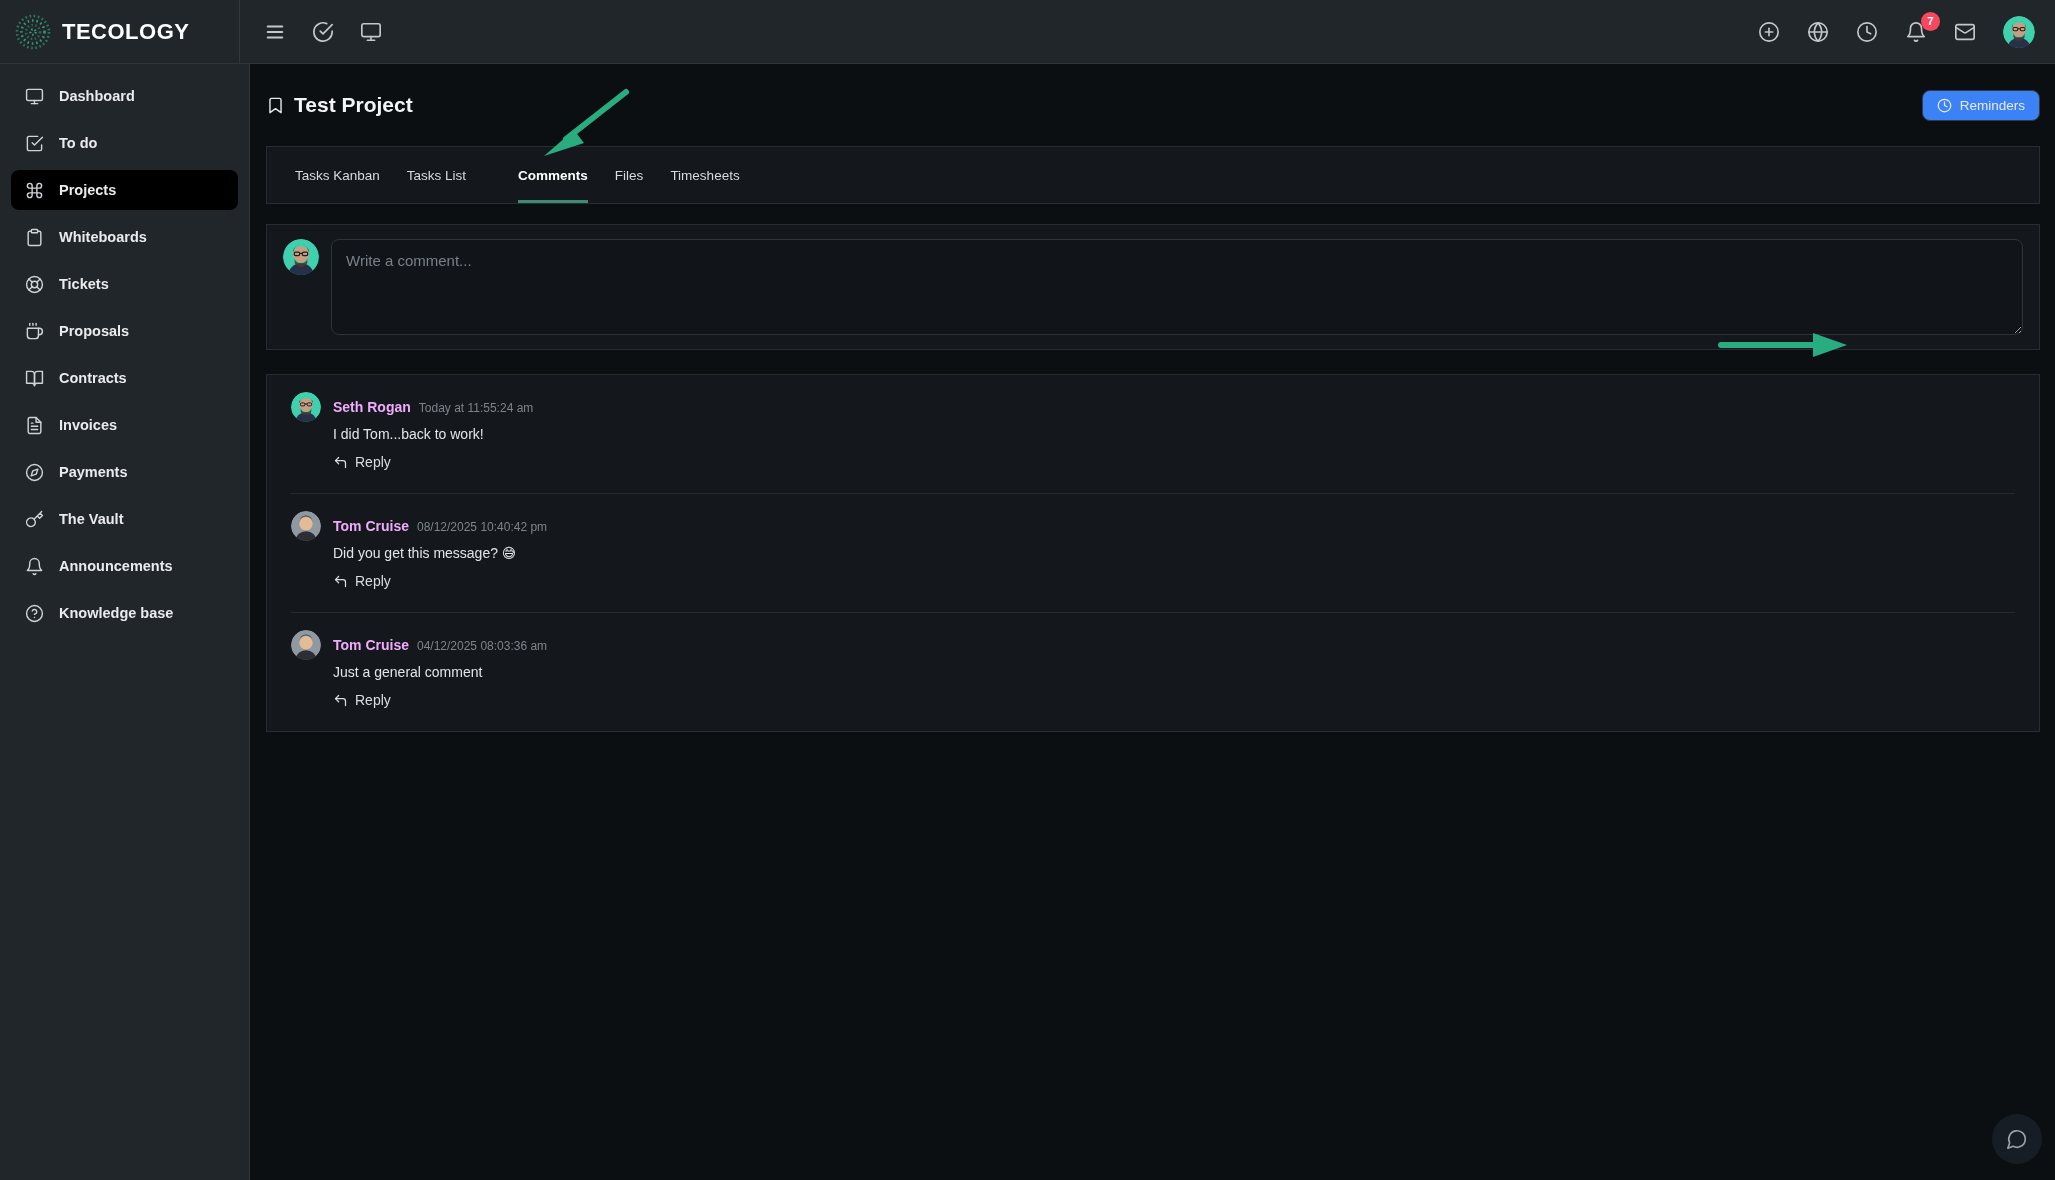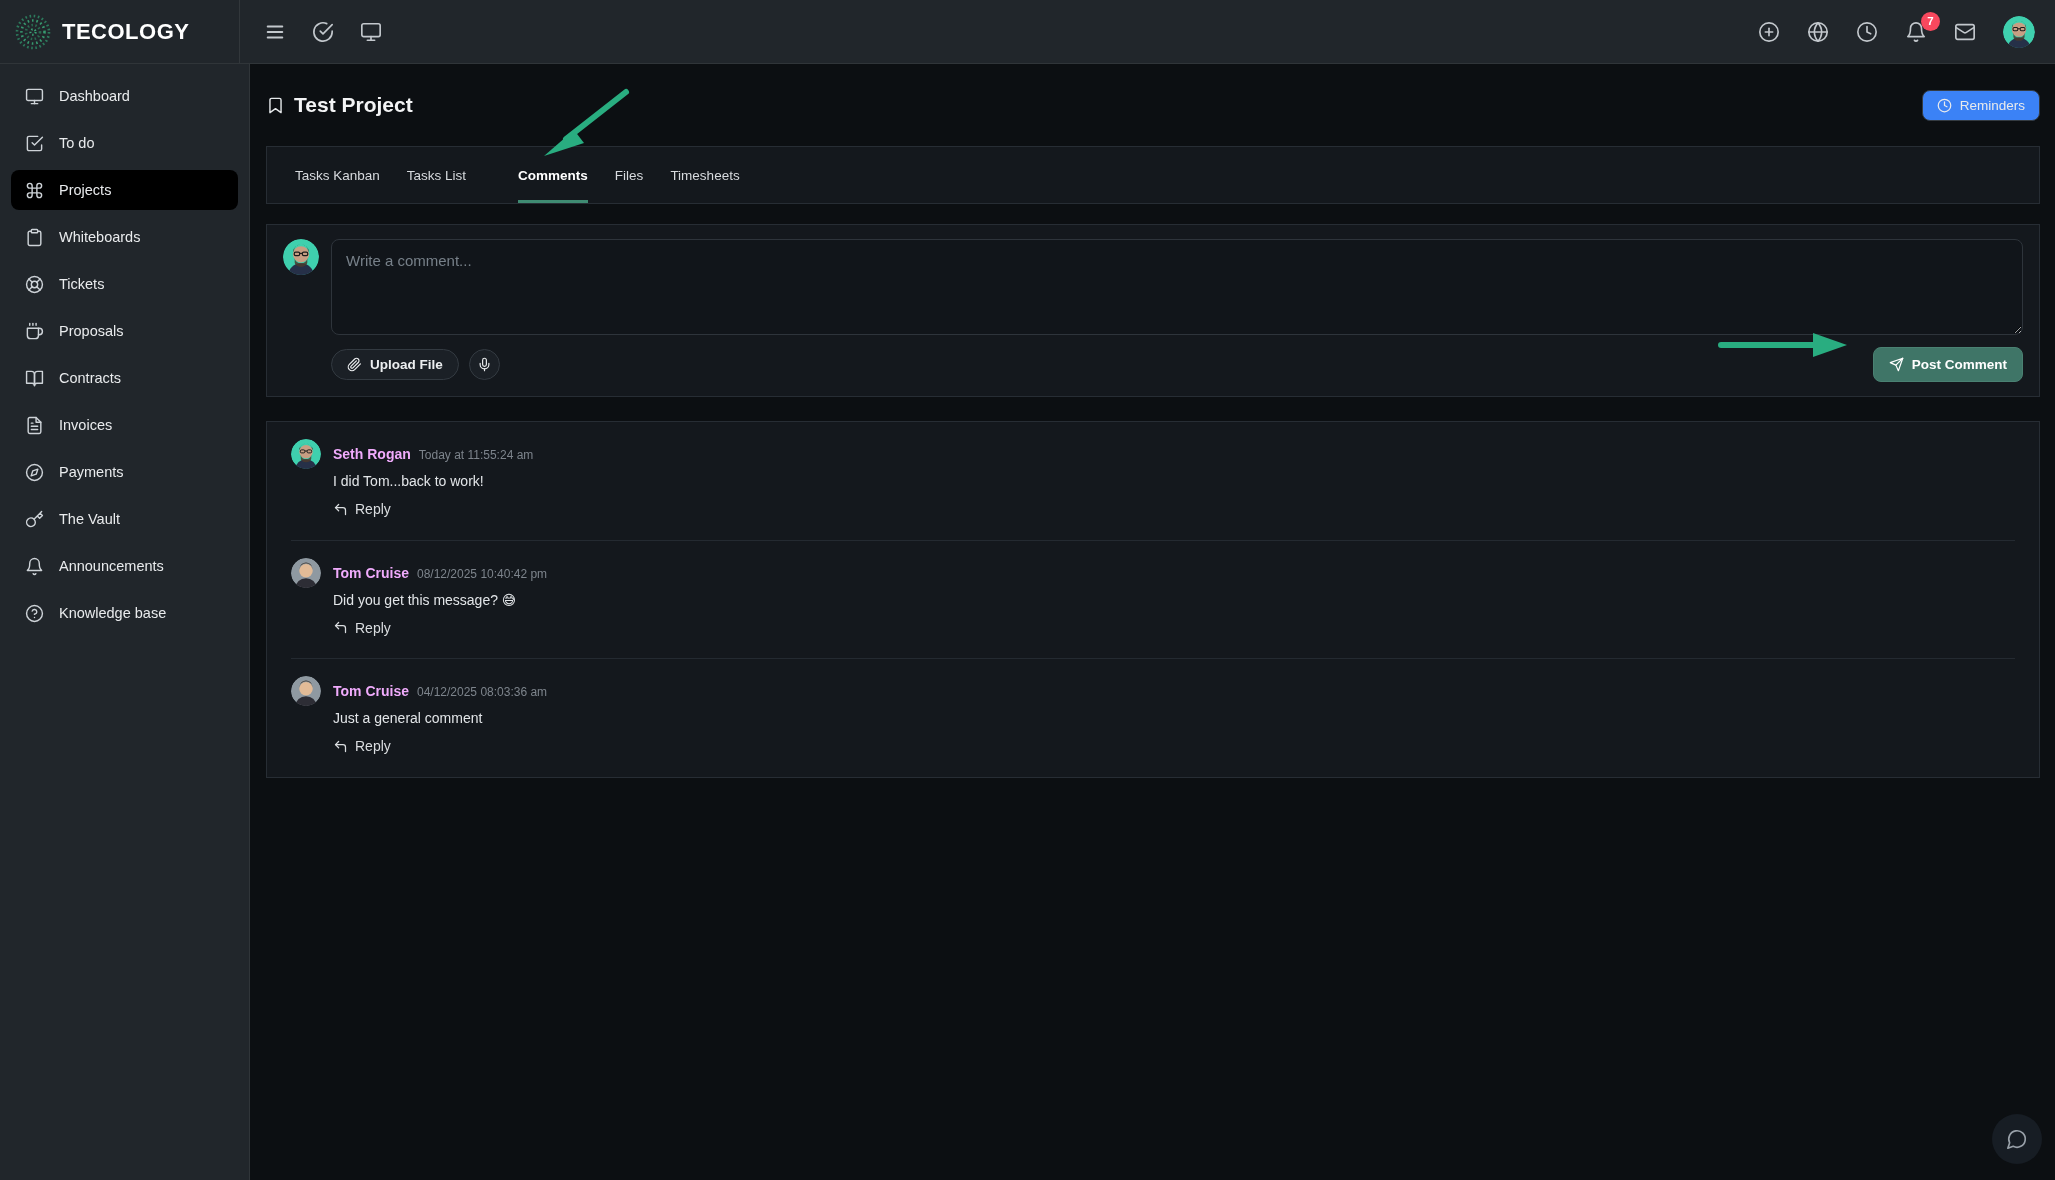--- a/index.html
+++ b/index.html
@@ -17,21 +17,21 @@
   .bell-wrap { position:relative; }
   .badge { position:absolute; top:-9px; right:-13px; min-width:19px; height:19px; padding:0 5px; background:#f8485e; color:#fff; border-radius:10px; font-size:11.5px; font-weight:700; display:flex; align-items:center; justify-content:center; }
   .avatar { border-radius:50%; overflow:hidden; flex:0 0 auto; display:block; }
 
   
   .sidebar { position:absolute; top:64px; left:0; width:250px; bottom:0; background:#21262b; border-right:1px solid rgba(255,255,255,.07); padding-top:12px; }
   .side-item { height:40px; margin:0 11px 7px 11px; border-radius:8px; display:flex; align-items:center; gap:15px; padding-left:14px; cursor:pointer; }
   .side-item.active { background:#000000; }
   .side-item .icon { width:19px; height:19px; color:#ced3d8; display:inline-flex; }
   .side-item .icon svg { width:100%; height:100%; }
-  .side-item .label { font-size:14.5px; font-weight:400; color:#e9ebed; }
+  .side-item .label { font-size:14.5px; font-weight:700; color:#e9ebed; }
 
   
   .main { position:absolute; left:250px; top:64px; right:0; bottom:0; background:#0c0f12; }
   .page-header { display:flex; align-items:center; margin:24px 15px 0 16px; height:34px; }
   .title-wrap { display:flex; align-items:center; gap:9px; }
   .title-wrap .icon { width:19px; height:19px; color:#e4e7e9; display:inline-flex; }
   .title-wrap .icon svg{ width:100%; height:100%; }
   .page-title { font-size:21px; font-weight:700; color:#f3f4f5; }
   .reminders-btn { margin-left:auto; height:31px; padding:0 14px; background:#3b82f6; border:1px solid #343b42; border-radius:8px; display:flex; align-items:center; gap:8px; font-size:13.5px; font-weight:400; color:#e8eaec; cursor:pointer; }
   .reminders-btn .icon { width:15px; height:15px; display:inline-flex; color:#e8eaec; }
@@ -60,21 +60,21 @@
 
   
   .comments-card { margin-top:24px; padding:0 24px; }
   .comment { padding:17px 0 19px 0; }
   .comment + .comment { border-top:1px solid #242a31; }
   .c-head { display:flex; align-items:center; gap:12px; }
   .c-meta { display:flex; align-items:baseline; gap:8px; }
   .c-author { font-size:14px; font-weight:700; color:#f0abfc; }
   .c-time { font-size:12px; color:#7d848c; }
   .c-body { margin:4px 0 0 42px; font-size:14px; color:#e2e5e8; }
-  .c-reply { margin:12px 0 0 42px; display:inline-flex; align-items:center; gap:7px; font-size:14px; color:#dadde0; cursor:pointer; }
+  .c-reply { margin:12px 0 0 42px; display:inline-flex; align-items:flex-end; gap:7px; font-size:14px; color:#dadde0; cursor:pointer; }
   .c-reply .icon { width:15px; height:15px; display:inline-flex; color:#dadde0; }
   .c-reply .icon svg { width:100%; height:100%; }
 
   
   .arrow-overlay { position:absolute; pointer-events:none; z-index:9; }
   .chat-fab { position:absolute; right:13px; bottom:16px; width:50px; height:50px; border-radius:50%; background:#171d24; display:flex; align-items:center; justify-content:center; cursor:pointer; z-index:8; }
   .chat-fab .icon { width:22px; height:22px; color:#99a1a9; display:inline-flex; }
   .chat-fab .icon svg { width:100%; height:100%; }
 </style>
 </head>
@@ -400,45 +400,20 @@
       <div class="tab">Files</div>
       <div class="tab">Timesheets</div>
     </div>
 
     <div class="card composer-card">
       <div class="composer-row1">
         <svg class="avatar" width="36" height="36" viewBox="0 0 40 40">
             <use href="#av-seth"></use>
           </svg>
         <textarea class="composer-textarea" placeholder="Write a comment..." style=""></textarea>
-      </div>
-      <div class="composer-row2">
-        <button class="pill-btn">
-          <span class="icon">
-              <svg viewBox="0 0 24 24" fill="none" stroke="currentColor" stroke-width="1.9" stroke-linecap="round" stroke-linejoin="round">
-                <use href="#i-paperclip"></use>
-              </svg>
-            </span>
-          <span>Upload File</span>
-        </button>
-        <button class="round-btn">
-          <span class="icon">
-              <svg viewBox="0 0 24 24" fill="none" stroke="currentColor" stroke-width="1.9" stroke-linecap="round" stroke-linejoin="round">
-                <use href="#i-mic"></use>
-              </svg>
-            </span>
-        </button>
-        <button class="post-btn">
-          <span class="icon">
-              <svg viewBox="0 0 24 24" fill="none" stroke="currentColor" stroke-width="1.9" stroke-linecap="round" stroke-linejoin="round">
-                <use href="#i-send"></use>
-              </svg>
-            </span>
-          <span>Post Comment</span>
-        </button>
       </div>
     </div>
 
     <div class="card comments-card">
 
       <div class="comment">
         <div class="c-head">
           <svg class="avatar" width="30" height="30" viewBox="0 0 40 40">
               <use href="#av-seth"></use>
             </svg>

